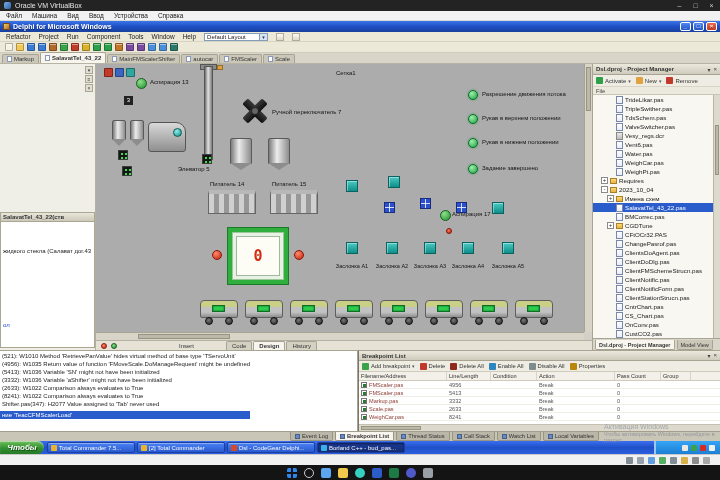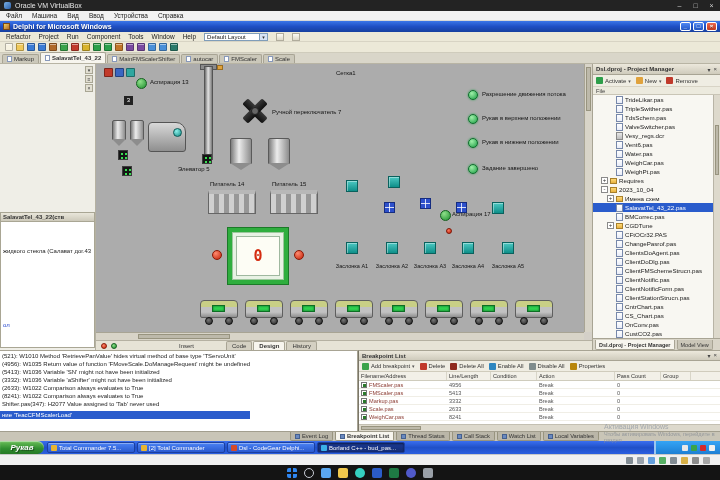--- a/index.html
+++ b/index.html
@@ -744,21 +744,21 @@
         <span class="btab-ico"></span>
         <span>Watch List</span>
       </div>
       <div class="btab">
         <span class="btab-ico"></span>
         <span>Local Variables</span>
       </div>
     </div>
 
   <div id="xp-taskbar">
-    <div id="start-btn">Рукав</div>
+    <div id="start-btn">Чтобы</div>
     <div id="task-buttons">
         <div class="taskbtn">
           <span class="tb-ico" style="background: rgb(232, 180, 48);"></span>
           <span class="tb-label">Total Commander 7.5...</span>
         </div>
         <div class="taskbtn">
           <span class="tb-ico" style="background: rgb(232, 180, 48);"></span>
           <span class="tb-label">[2] Total Commander</span>
         </div>
         <div class="taskbtn">

